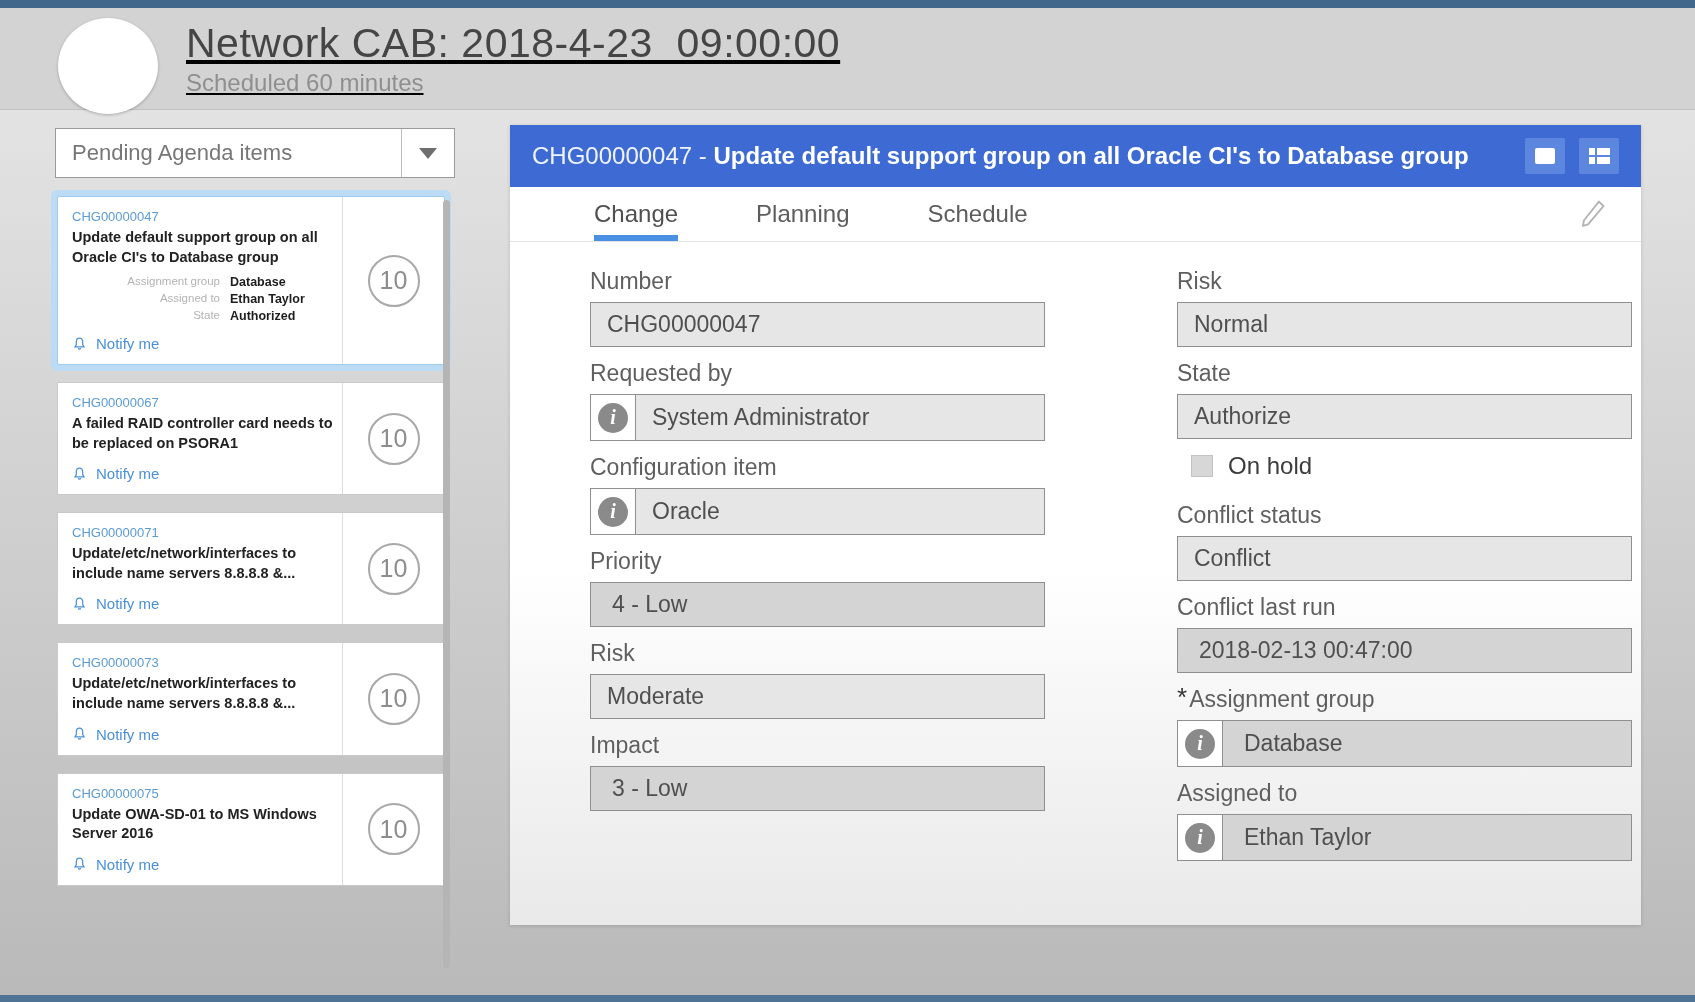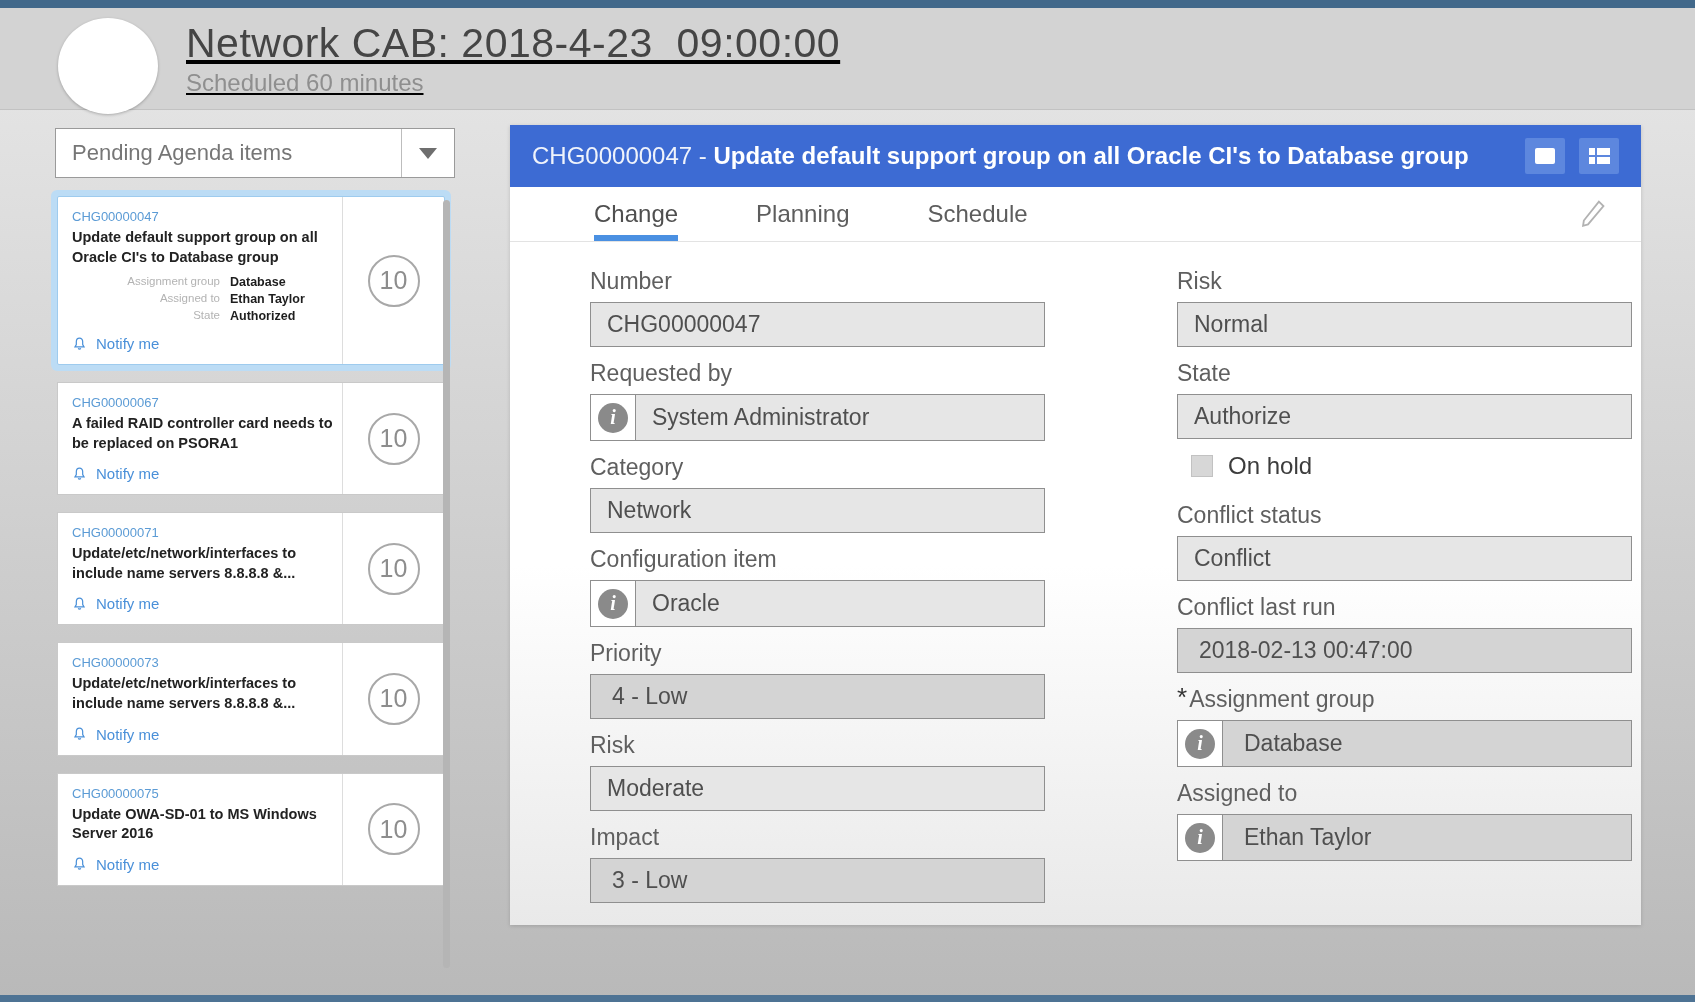--- a/index.html
+++ b/index.html
@@ -269,26 +269,20 @@
           <div class="f-ref">
             <div class="ref-icon-box">
               <span class="info-circle">i</span>
             </div>
             <div class="f-input">
                 <span>System Administrator</span>
               </div>
           </div>
         </div>
         <div class="field">
-          <div class="f-label">Category</div>
-          <div class="f-input">
-              <span>Network</span>
-            </div>
-        </div>
-        <div class="field">
           <div class="f-label">Configuration item</div>
           <div class="f-ref">
             <div class="ref-icon-box">
               <span class="info-circle">i</span>
             </div>
             <div class="f-input">
                 <span>Oracle</span>
               </div>
           </div>
         </div>

